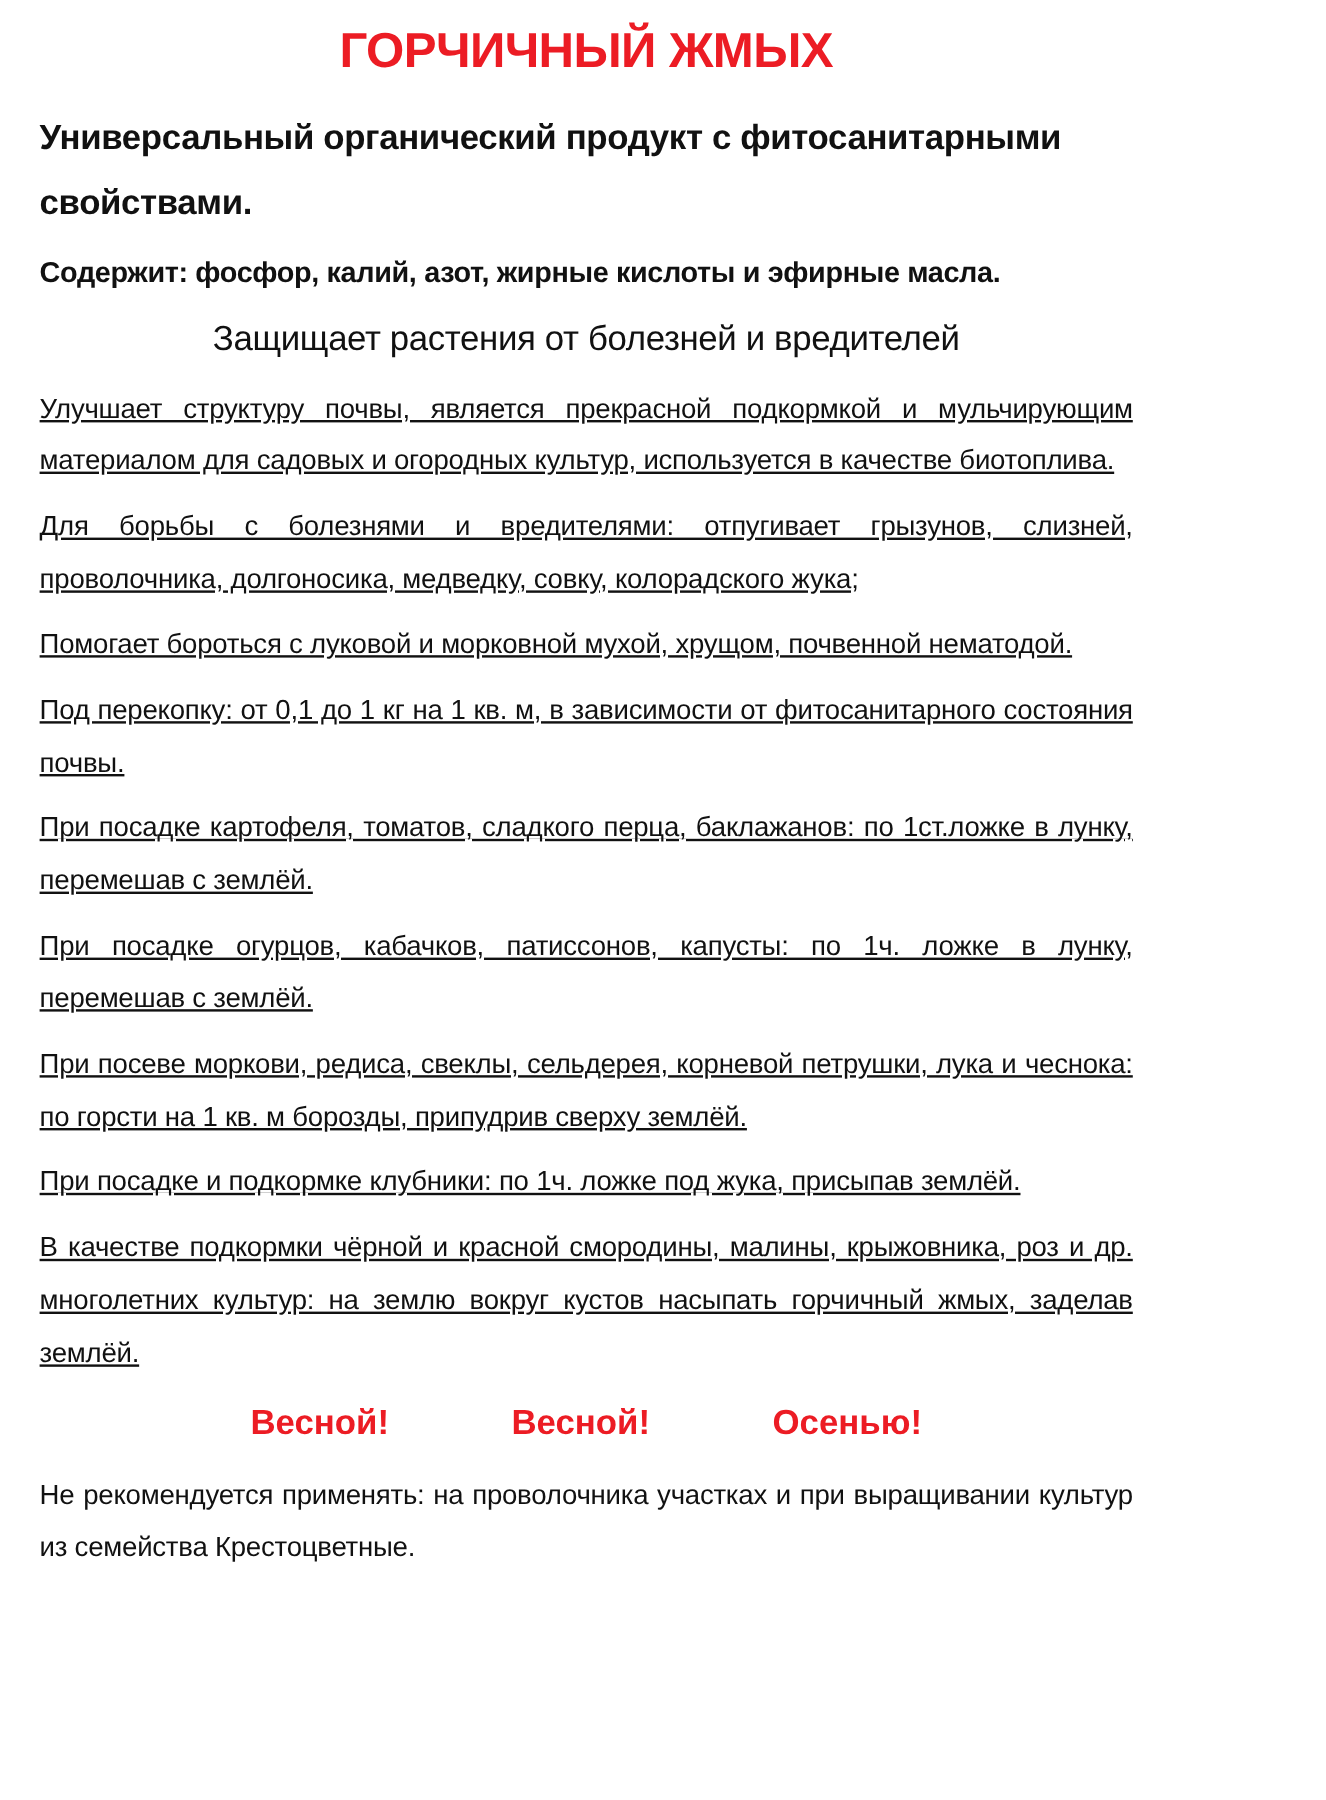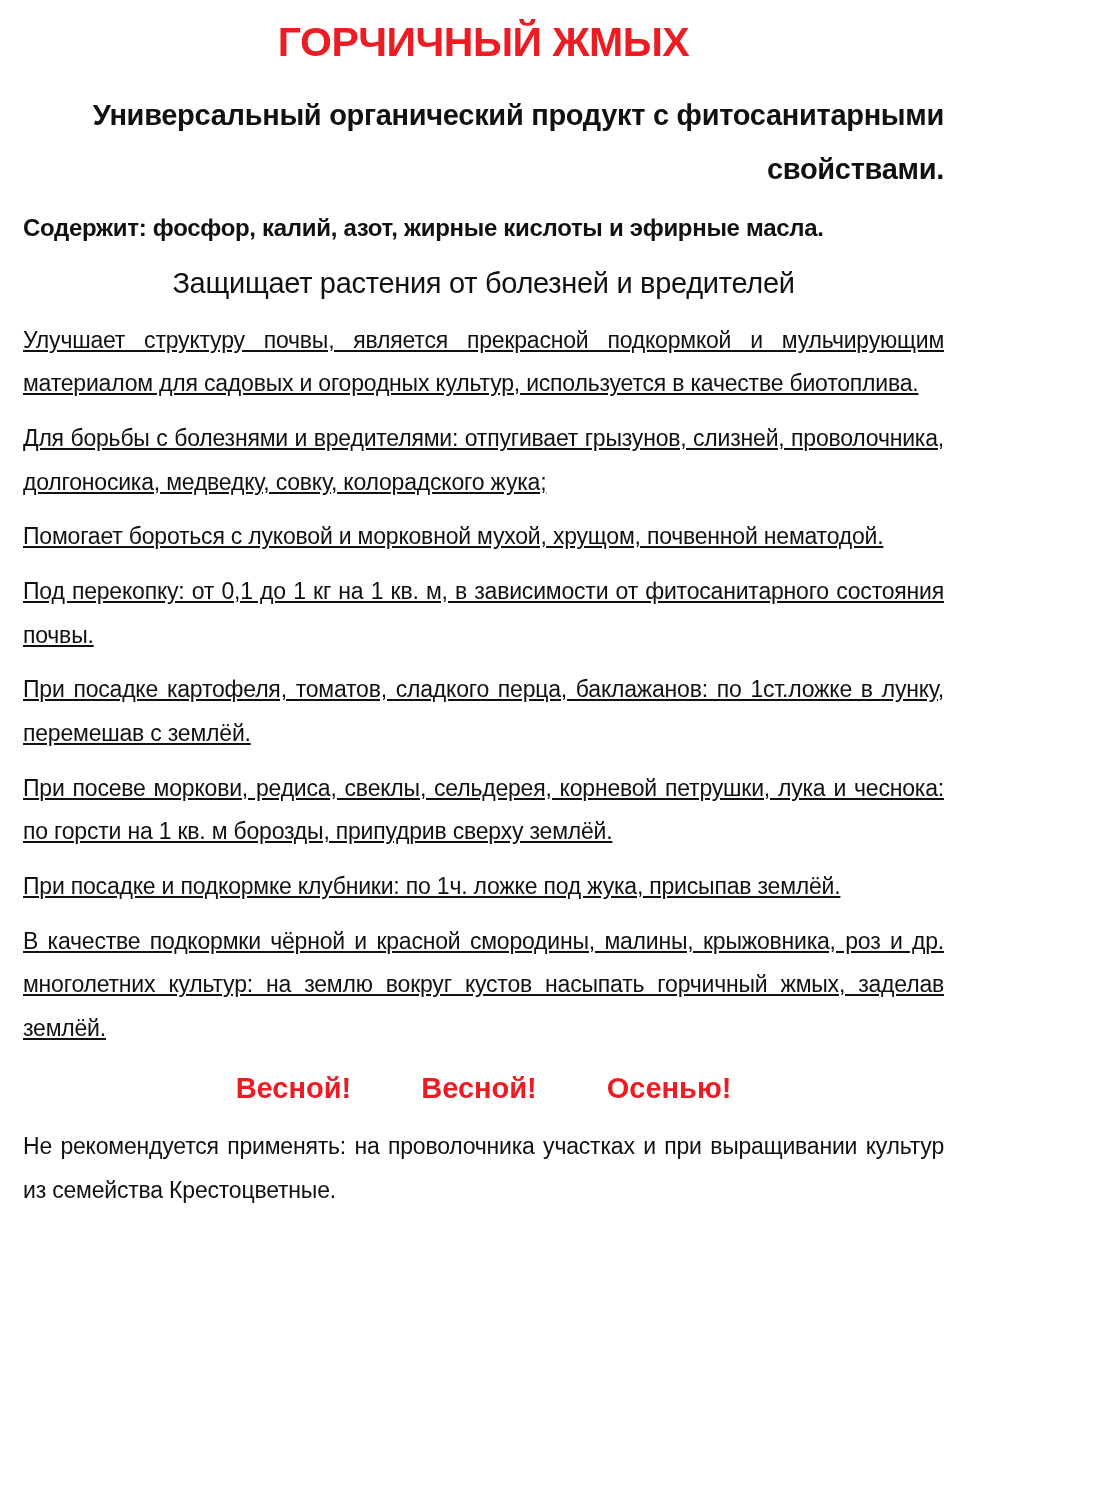--- a/index.html
+++ b/index.html
@@ -16,35 +16,35 @@
     width: 1105px;
     height: 1500px;
     background: var(--bg);
     color: var(--text);
     font-family: "Liberation Sans", sans-serif;
     overflow: hidden;
   }
   .page {
     width: 977px;
     height: 1500px;
-    padding: 12px 33px 0 23px;
+    padding: 12px 33px 0 33px;
   }
   .doc-title {
     color: var(--accent);
     font-size: 41px;
     font-weight: bold;
     text-align: center;
     line-height: 1.2;
     margin: 6px 0 22px 0;
     letter-spacing: -0.5px;
   }
   .doc-subtitle {
     font-size: 29px;
     font-weight: bold;
-    text-align: right;
+    text-align: left;
     line-height: 1.85;
     margin: 0 0 10px 0;
     letter-spacing: -0.3px;
   }
   .composition {
     font-size: 24px;
     font-weight: bold;
     text-align: left;
     line-height: 1.85;
     margin: 0 0 6px 0;
@@ -62,21 +62,21 @@
     font-size: 23px;
     line-height: 1.9;
     text-align: justify;
     margin: 0 0 11px 0;
     letter-spacing: -0.2px;
     text-decoration: underline;
   }
   .seasons {
     display: flex;
     justify-content: center;
-    gap: 70px;
+    gap: 102px;
     color: var(--accent);
     font-size: 29px;
     font-weight: bold;
     line-height: 1.85;
     margin: 6px 0 10px 0;
   }
   .note {
     font-size: 23px;
     line-height: 1.9;
     text-align: justify;
@@ -95,20 +95,21 @@
 
   <p class="composition">Содержит: фосфор, калий, азот, жирные кислоты и эфирные масла.</p>
 
   <h3 class="section-heading">Защищает растения от болезней и вредителей</h3>
 
   <p class="body-par">Улучшает структуру почвы, является прекрасной подкормкой и мульчирующим материалом для садовых и огородных культур, используется в качестве биотоплива.</p>
   <p class="body-par">Для борьбы с болезнями и вредителями: отпугивает грызунов, слизней, проволочника, долгоносика, медведку, совку, колорадского жука;</p>
   <p class="body-par">Помогает бороться с луковой и морковной мухой, хрущом, почвенной нематодой.</p>
   <p class="body-par">Под перекопку: от 0,1 до 1 кг на 1 кв. м, в зависимости от фитосанитарного состояния почвы.</p>
   <p class="body-par">При посадке картофеля, томатов, сладкого перца, баклажанов: по 1ст.ложке в лунку, перемешав с землёй.</p>
+  <p class="body-par">При посадке огурцов, кабачков, патиссонов, капусты: по 1ч. ложке в лунку, перемешав с землёй.</p>
   <p class="body-par">При посеве моркови, редиса, свеклы, сельдерея, корневой петрушки, лука и чеснока: по горсти на 1 кв. м борозды, припудрив сверху землёй.</p>
   <p class="body-par">При посадке и подкормке клубники: по 1ч. ложке под жука, присыпав землёй.</p>
   <p class="body-par">В качестве подкормки чёрной и красной смородины, малины, крыжовника, роз и др. многолетних культур: на землю вокруг кустов насыпать горчичный жмых, заделав землёй.</p>
 
   <div class="seasons">
     <span>Весной!</span>
     <span>Весной!</span>
     <span>Осенью!</span>
   </div>
 

